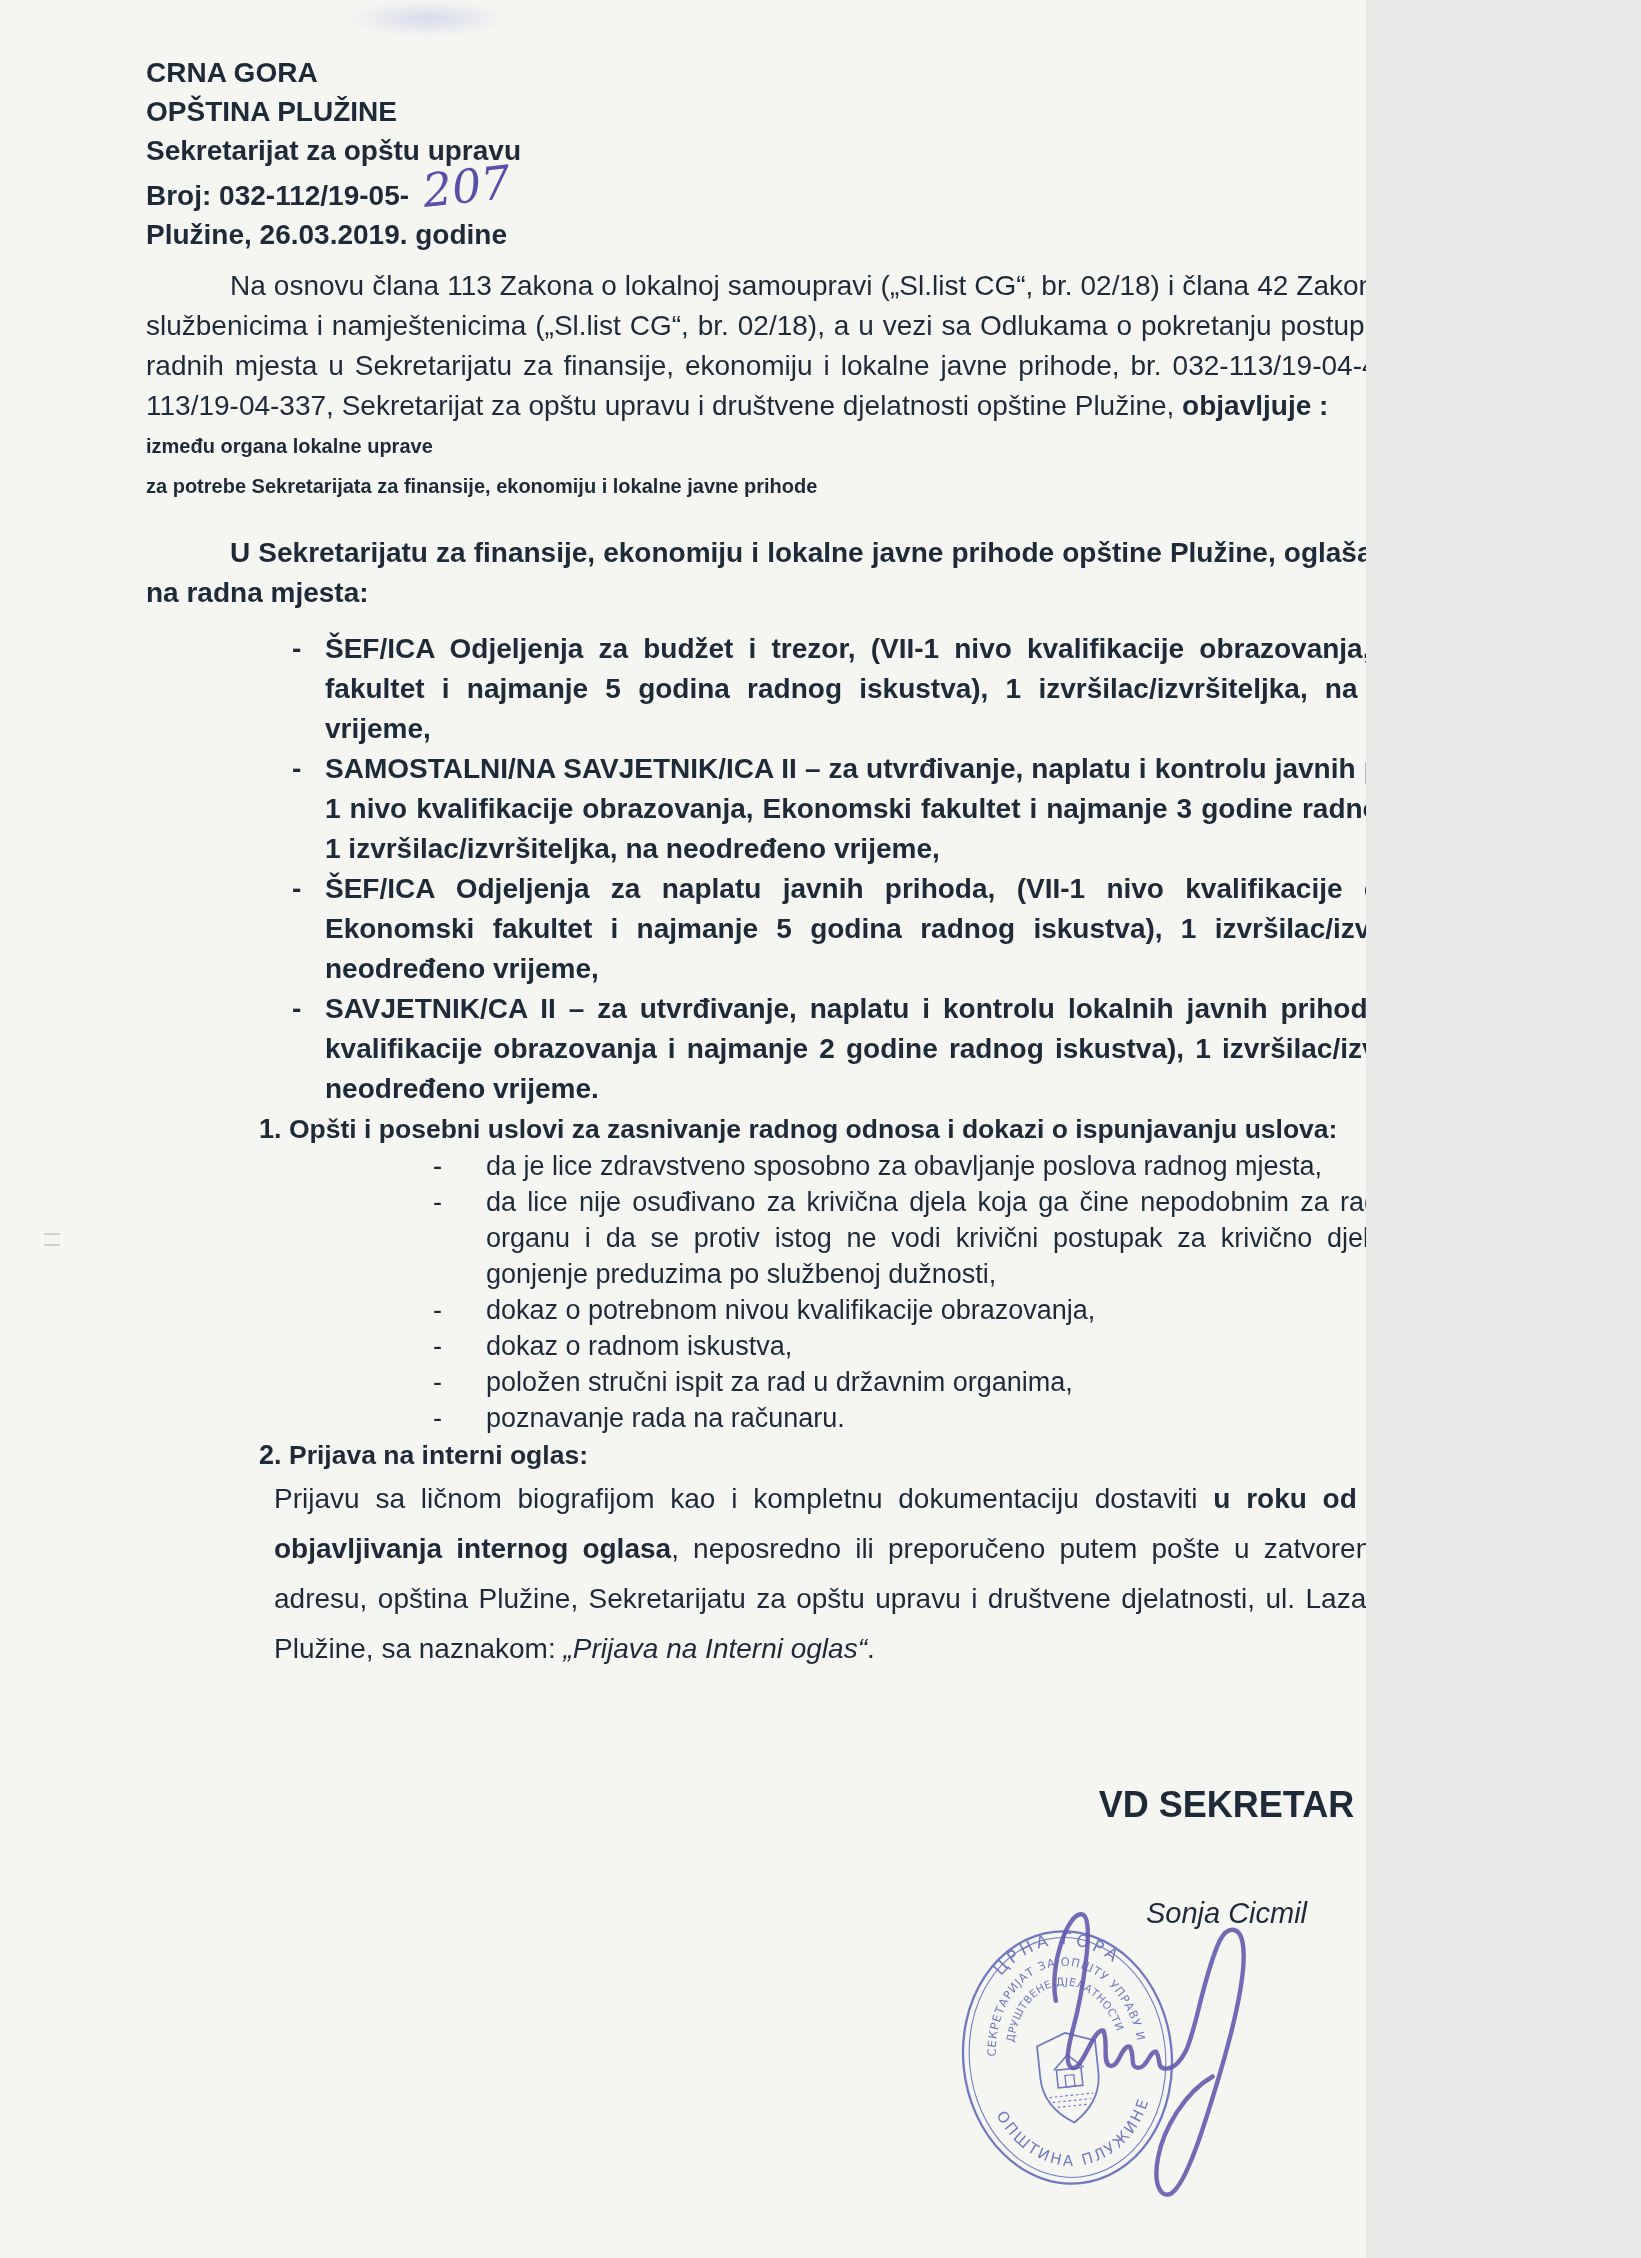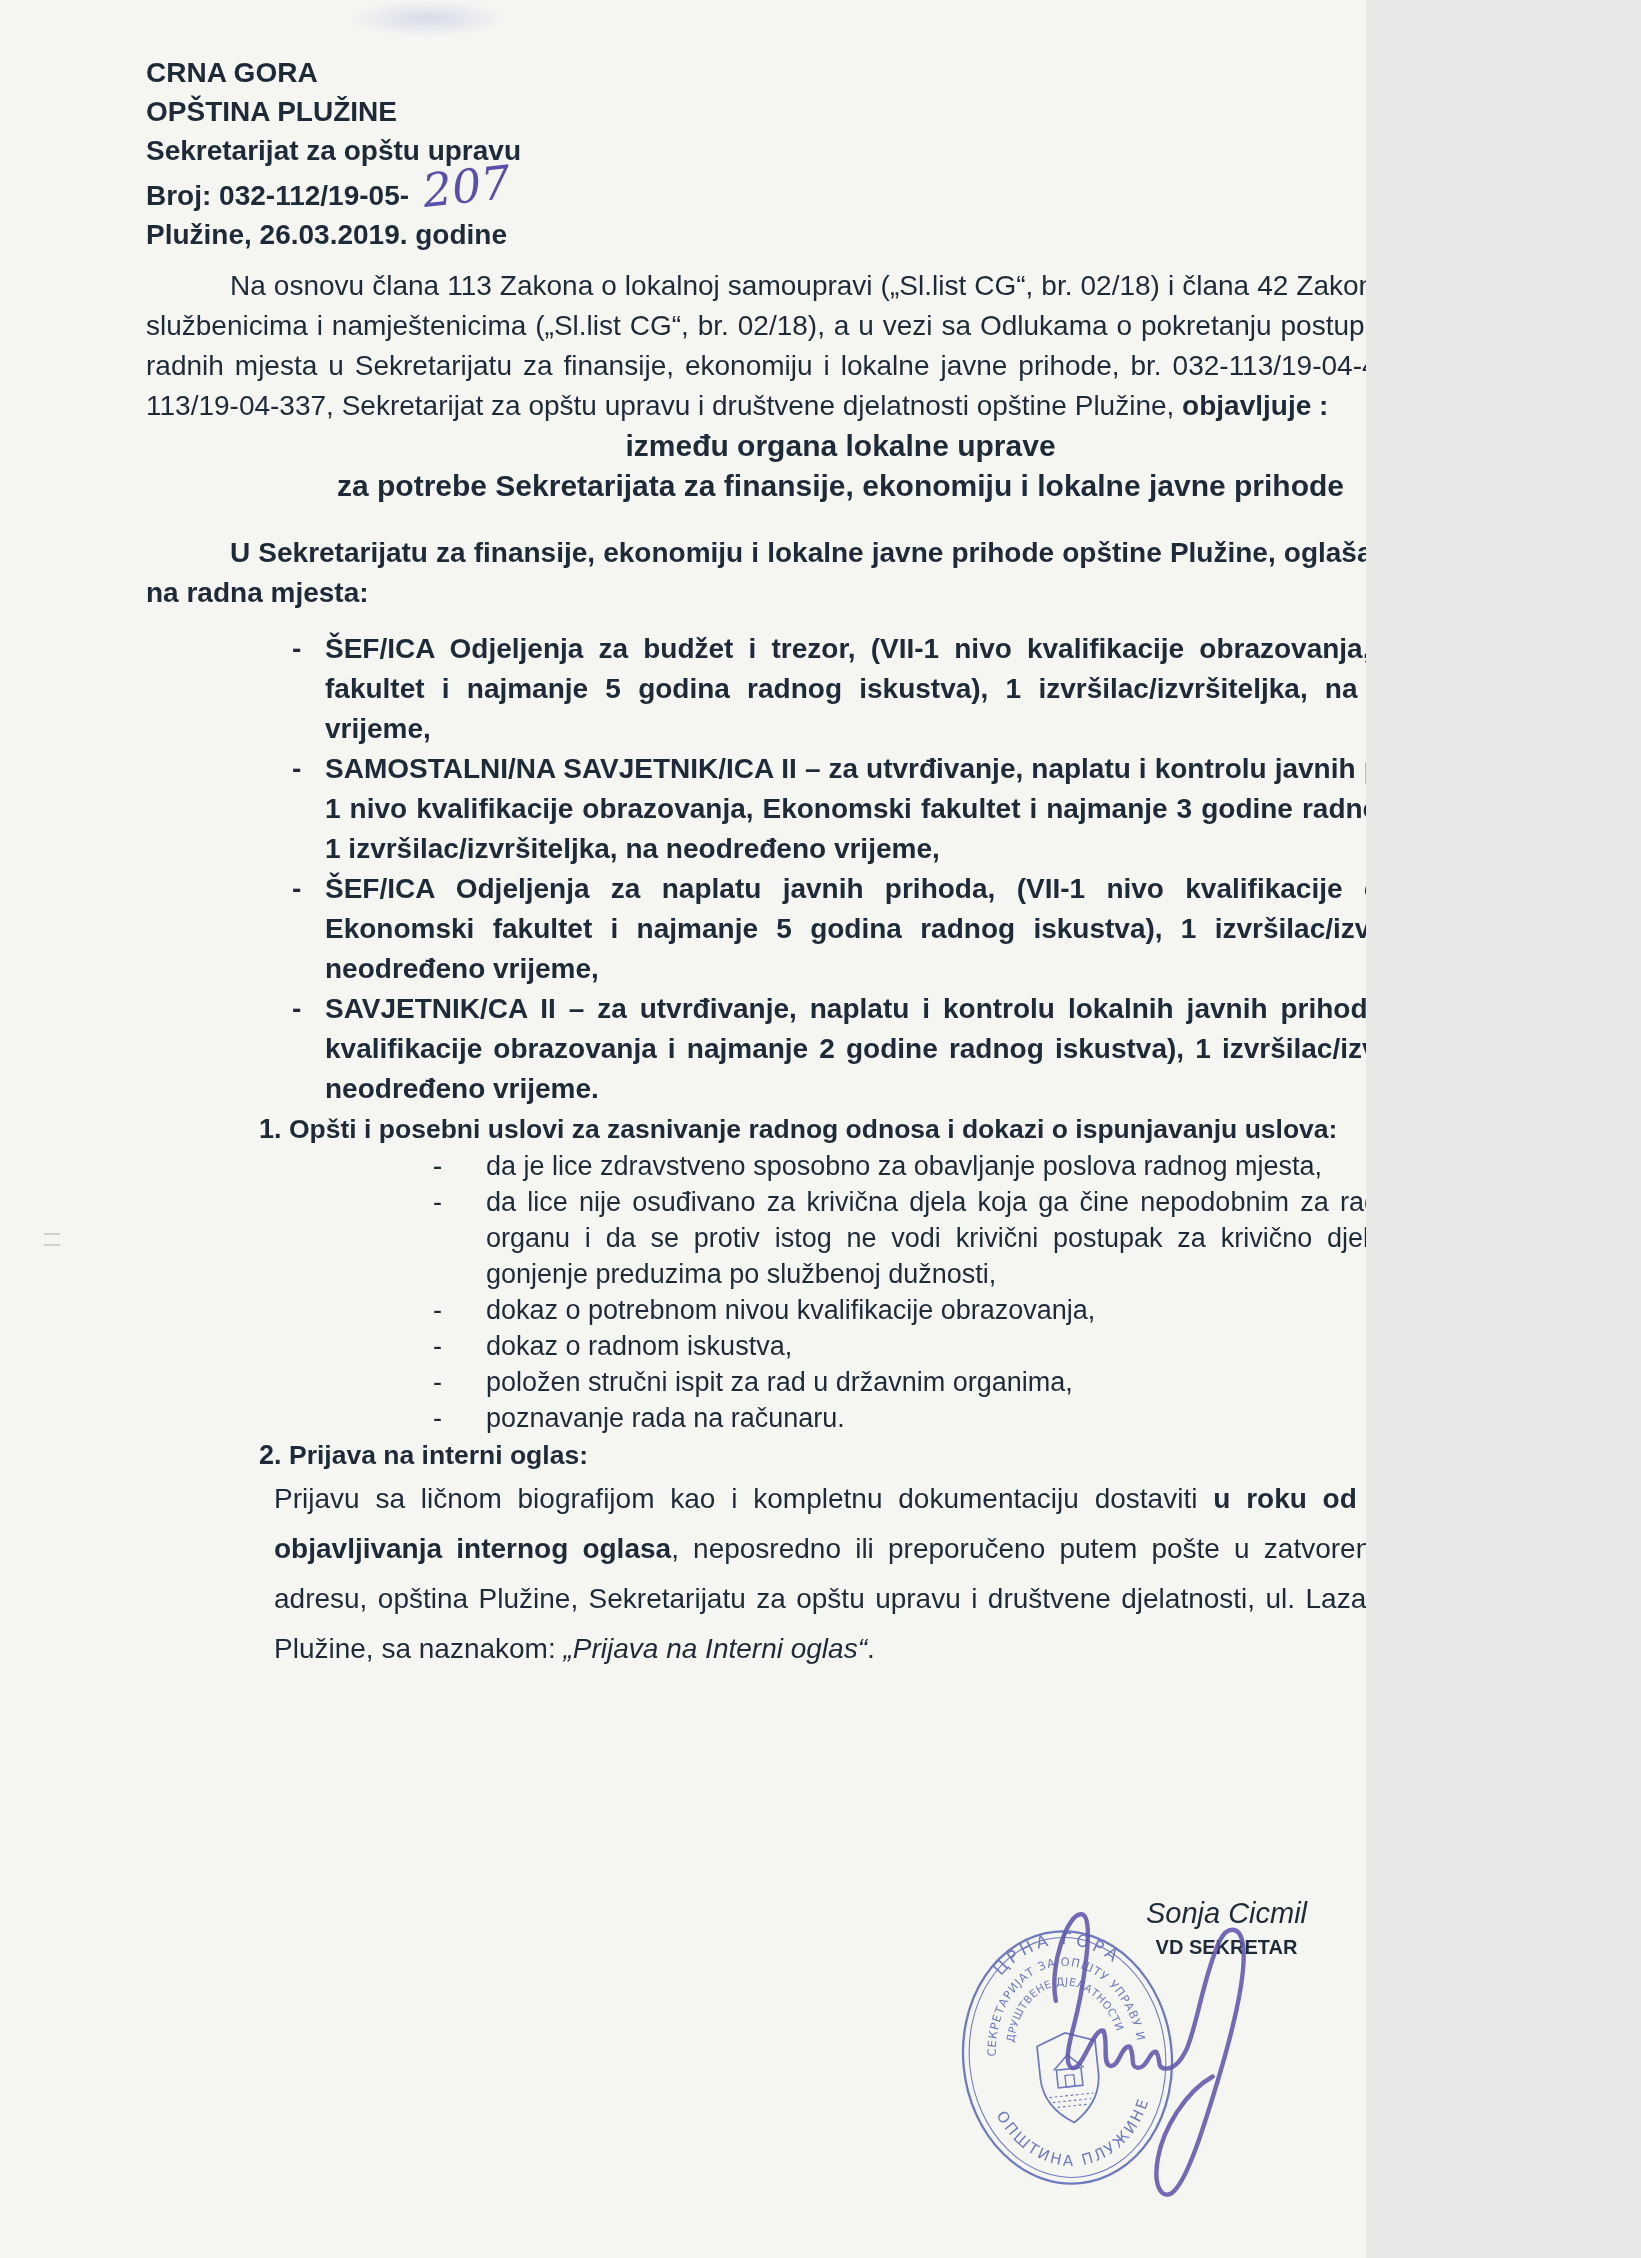--- a/index.html
+++ b/index.html
@@ -30,35 +30,35 @@
     font-size:46px;line-height:39px;
     transform:rotate(-6deg) translateY(-2.6px);
     margin-left:14px;
   }
   .p{text-align:justify;margin:0;}
   .indent{text-indent:84px;}
   .para1{margin-top:12.4px;}
   .seg-b{font-weight:bold;}
   .seg-i{font-style:italic;}
   .title1{margin-top:3.5px;font-size:32px;font-weight:bold;text-align:center;line-height:41px;}
-  .title2{font-size:30px;font-weight:bold;text-align:center;line-height:40px;}
+  .title2{font-size:20px;font-weight:bold;text-align:left;line-height:40px;}
   .ann{margin-top:26.5px;font-weight:bold;}
   .jobs{margin-left:146px;margin-top:16px;}
   .job{position:relative;padding-left:33px;font-weight:bold;text-align:justify;line-height:40px;}
   .job .dash{position:absolute;left:0;top:0;font-weight:bold;}
   .place{margin-left:141px;margin-top:12.4px;}
   .section{position:relative;margin-left:113px;margin-top:1.8px;}
   .section .num{position:absolute;left:0;top:0;font-weight:bold;font-size:27px;line-height:37px;}
   .section .head{padding-left:30px;font-weight:bold;font-size:26.5px;line-height:37px;}
   .conds{margin-left:174px;}
   .cond{position:relative;padding-left:53px;text-align:justify;line-height:36px;font-size:27px;}
   .cond .dash{position:absolute;left:0;top:0;}
   .app{margin-left:15px;line-height:50px;}
   .note{margin-top:0;text-indent:106px;line-height:37px;}
-  .sig-title{position:absolute;left:1050px;top:1929px;width:353px;text-align:center;font-weight:bold;font-size:20px;line-height:37px;}
+  .sig-title{position:absolute;left:1050px;top:1786px;width:353px;text-align:center;font-weight:bold;font-size:36px;line-height:37px;}
   .sig-name{position:absolute;left:1050px;top:1895px;width:353px;text-align:center;font-style:italic;font-size:29px;line-height:37px;}
   .stamp{position:absolute;left:957px;top:1925px;width:221px;height:265px;opacity:0.78;}
   .signature{position:absolute;left:1022px;top:1895px;width:265px;height:326px;opacity:0.88;}
   .smudge-top{
     position:absolute;left:348px;top:0;width:159px;height:37px;
     background:radial-gradient(ellipse at center, rgba(110,130,210,0.22), rgba(110,130,210,0) 70%);
   }
   .tick-br{position:absolute;left:1551px;top:2114px;color:#3a3a3a;opacity:.5;font-size:26.5px;transform:rotate(12deg);}
   .speck-left{position:absolute;left:44px;top:1233px;width:16px;height:8.8px;opacity:.22;
     border-top:2.6px solid #556;border-bottom:2.6px solid #556;}

